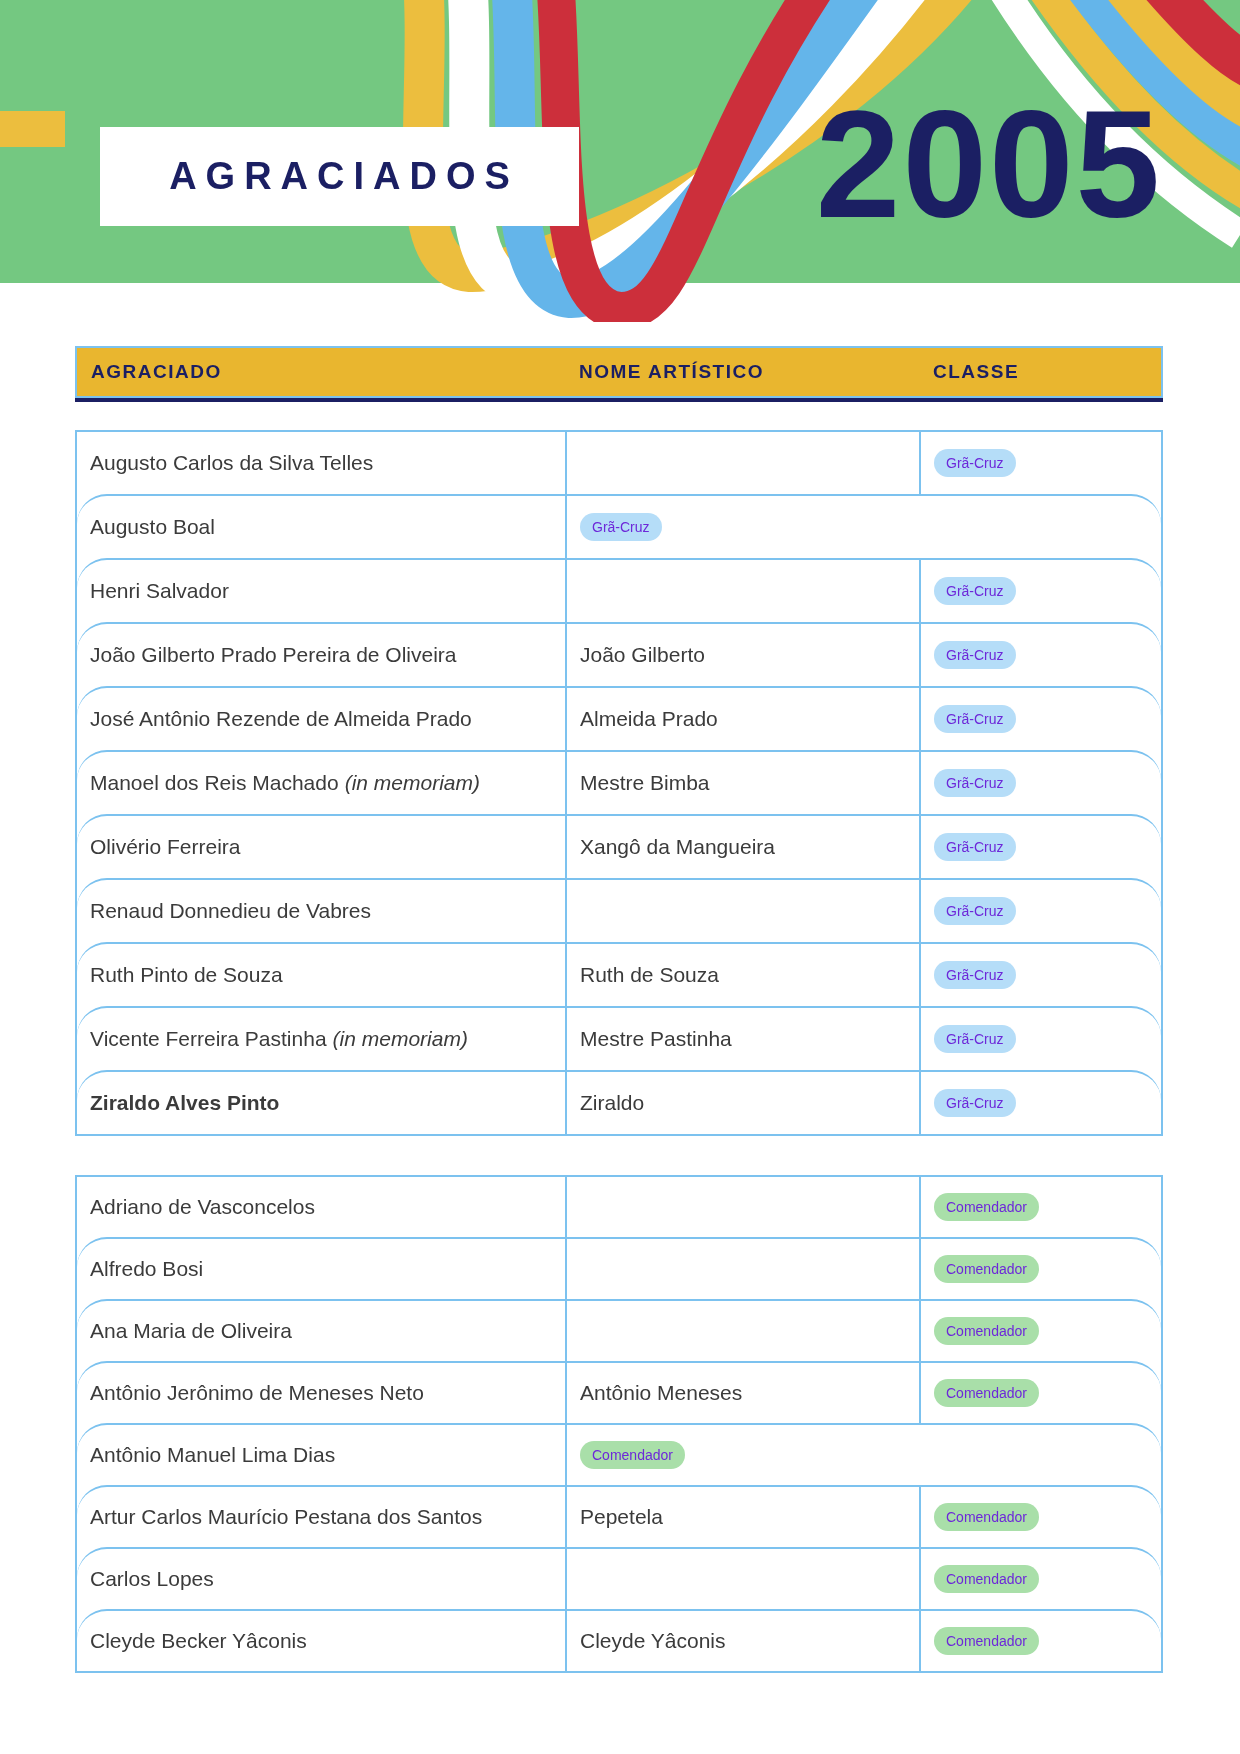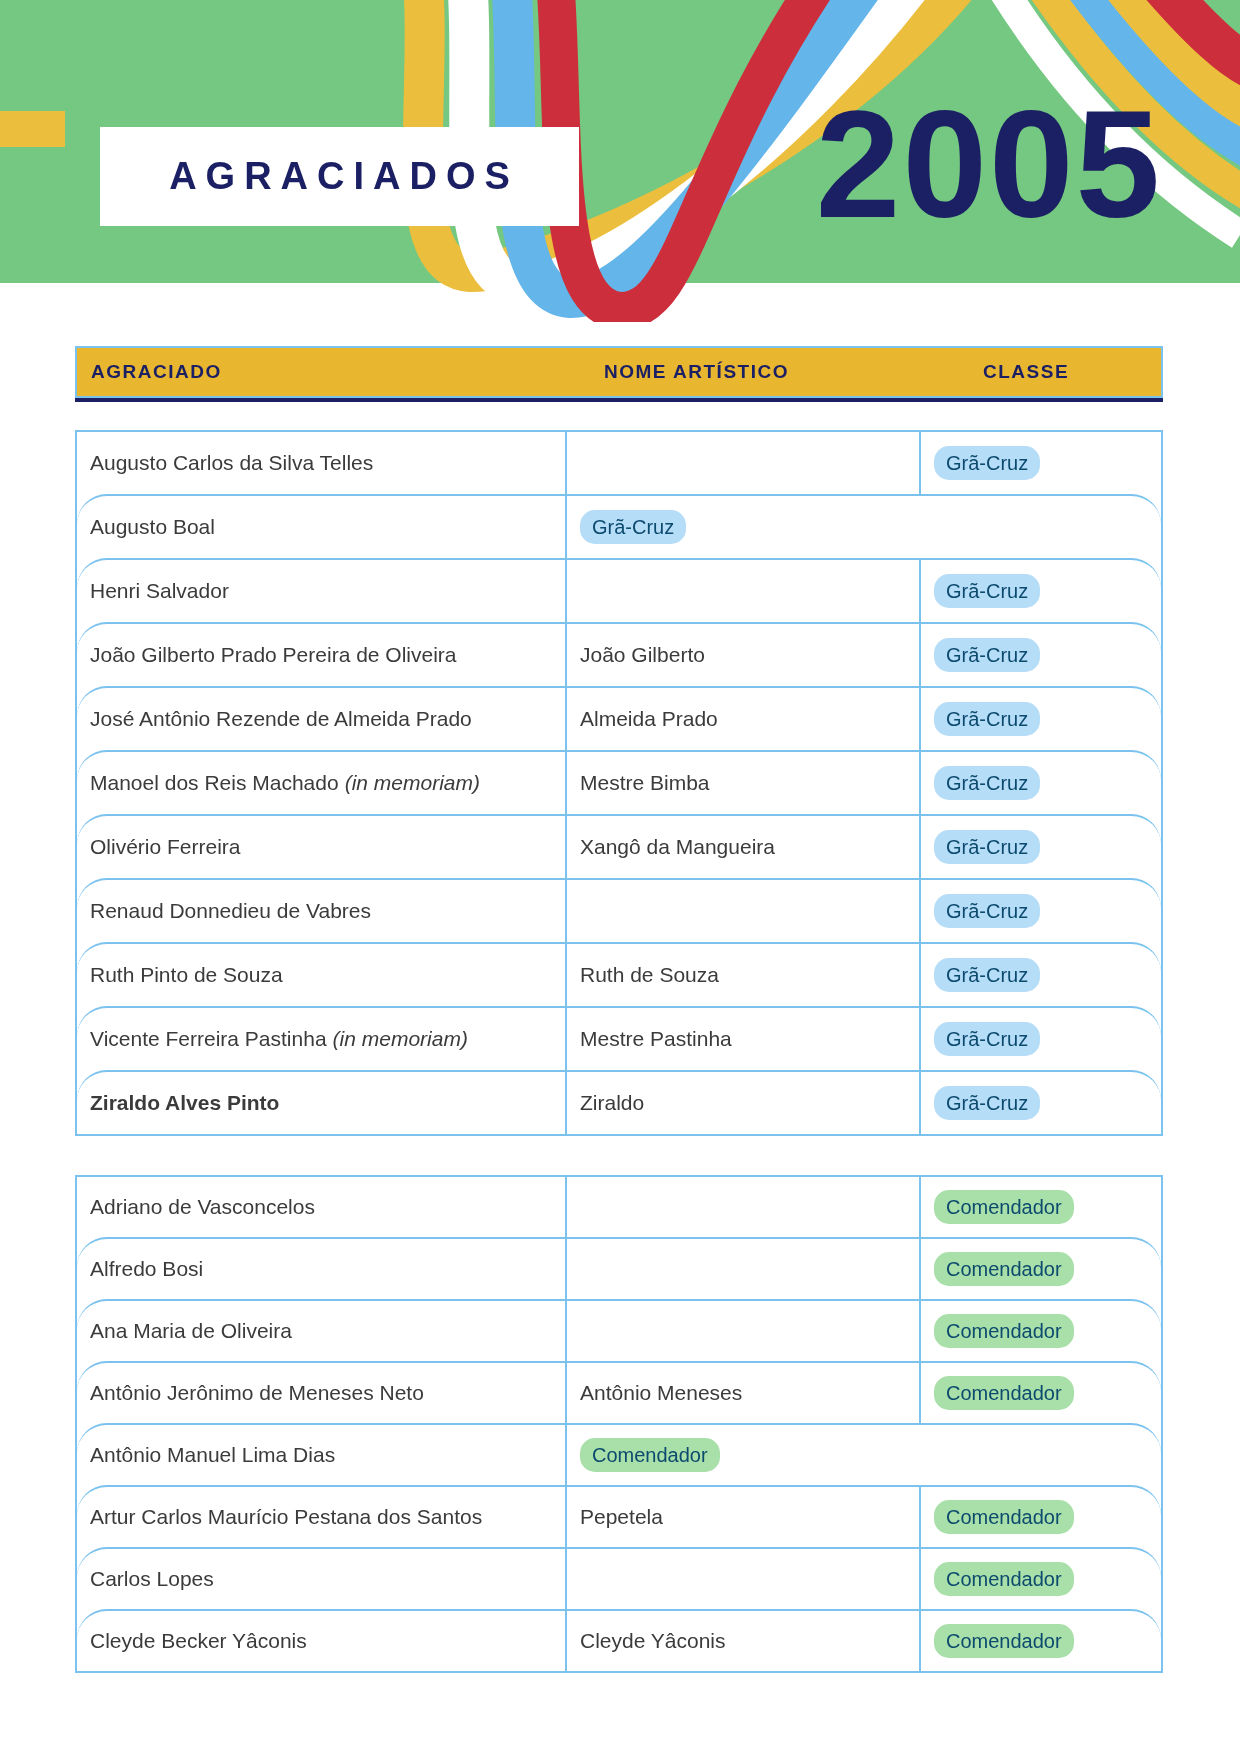--- a/index.html
+++ b/index.html
@@ -26,43 +26,43 @@
   }
   .year{
     position:absolute;top:88px;right:78px;font-size:152px;font-weight:bold;
     letter-spacing:2px;line-height:1.0;color:#1B1F63;margin-left:32px;
   }
   
   .content{position:absolute;left:75px;top:346px;width:1088px;}
   .band-wrap{border-bottom:4px solid #1B1F63;}
   .band{
     background:#E9B62F;border:2px solid #7CC2EF;height:48px;
-    display:grid;grid-template-columns:488px 354px 242px;align-items:center;gap:25px;
+    display:grid;grid-template-columns:488px 354px 242px;align-items:center;
   }
   .band-cell{
     padding-left:14px;font-size:19px;font-weight:bold;letter-spacing:1.5px;
     color:#1B1F63;white-space:nowrap;
   }
   .tcard{border:2px solid #7CC2EF;background:#ffffff;}
   .tcard.first{margin-top:28px;}
   .tcard.second{margin-top:39px;}
   .trow{display:grid;grid-template-columns:488px 354px 242px;border-radius:30px;}
   .trow + .trow{border-top:2px solid #7CC2EF;}
   .tcard.first  .trow{height:62px;}
   .tcard.second .trow{height:60px;}
   .cell{
     display:flex;align-items:center;padding:0 10px 0 13px;
     font-size:21px;color:#3B3B3B;overflow:hidden;white-space:nowrap;
   }
   .cell + .cell{border-left:2px solid #7CC2EF;}
   .cell.bold span{font-weight:bold;}
   .cell em{font-style:italic;margin-left:6px;}
   .badge{
-    display:inline-block;font-size:20px;line-height:1;padding:7px 12px;
-    border-radius:15px;color:#0c4a6e;white-space:nowrap;
+    display:inline-block;font-size:14px;line-height:1;padding:7px 12px;
+    border-radius:15px;color:#6d28d9;white-space:nowrap;
   }
   .badge.blue{background:#B5DDF8;}
   .badge.green{background:#A9DFA9;}
 </style>
 </head>
 <body>
 
 <div class="page">
 
   <div class="hero">

